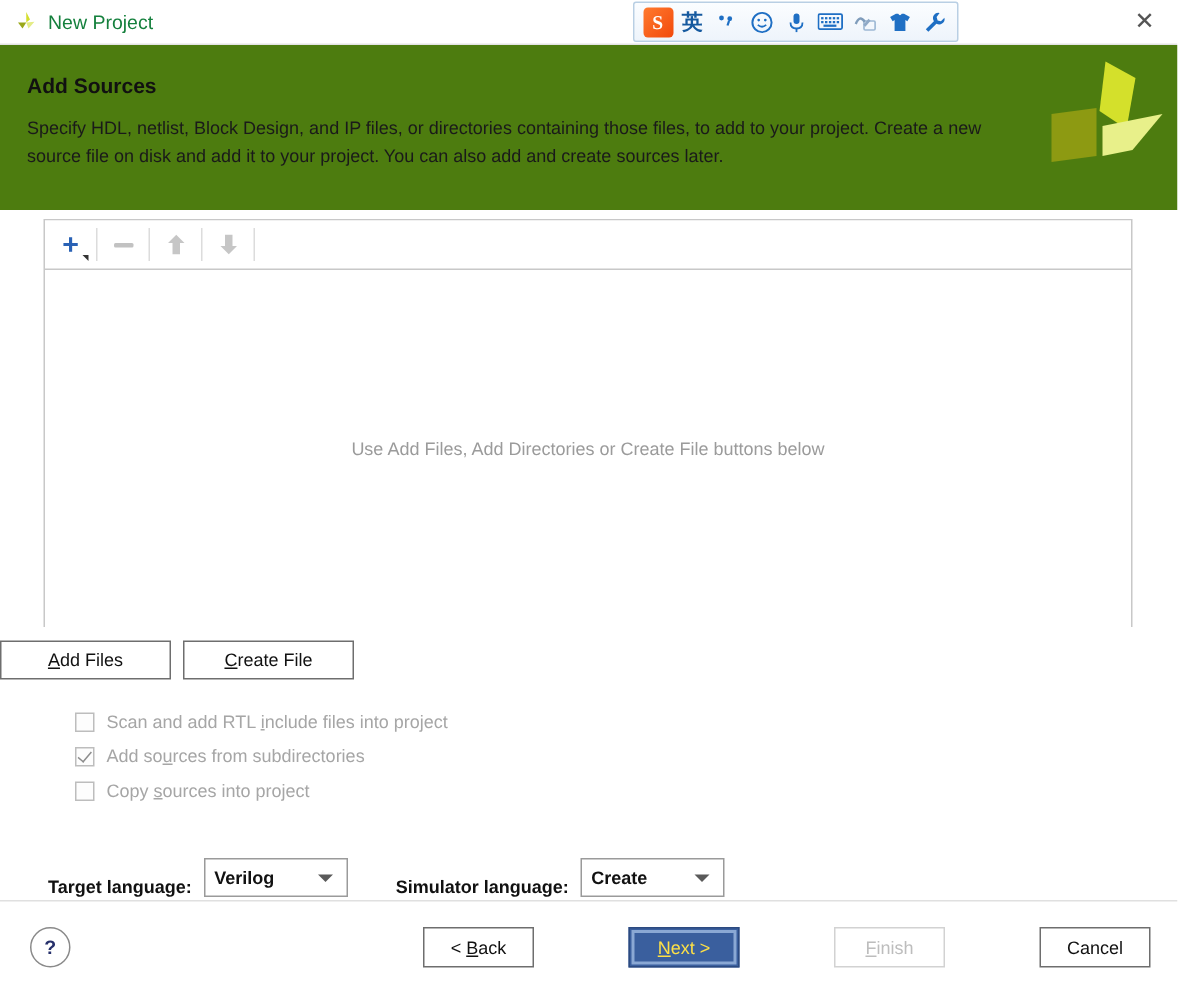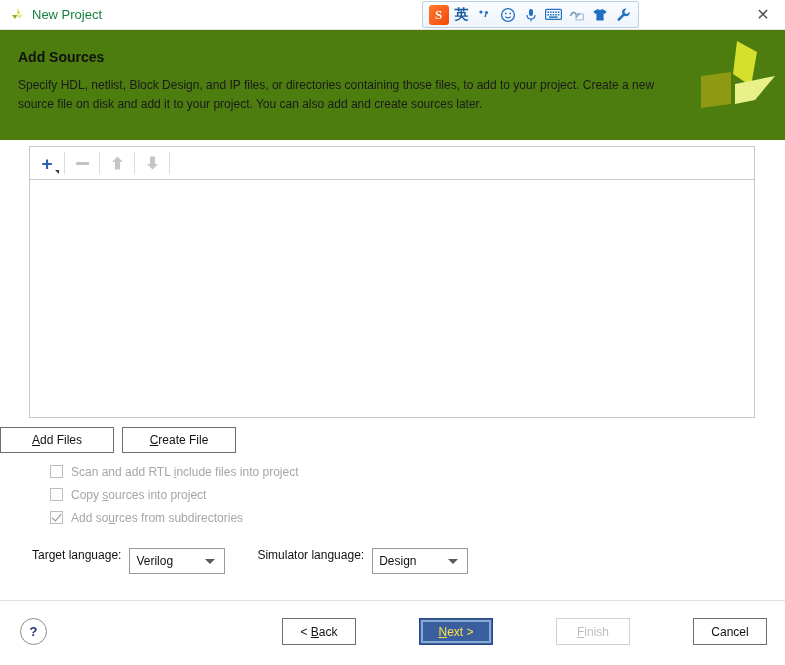--- a/index.html
+++ b/index.html
@@ -182,21 +182,21 @@
   .btn-add-dirs { width: 122px; }
   .btn-create-file { width: 114px; }
 
   
   .checks {
     position: absolute;
     left: 30px; top: 465px;
   }
   .check-row {
     display: flex;
-    align-items: flex-start;
+    align-items: flex-end;
     height: 23px;
     padding-left: 20px;
   }
   .cb {
     width: 13px; height: 13px;
     border: 1px solid #bdbdbd;
     background: #fdfdfd;
     box-sizing: border-box;
     position: relative;
     margin-right: 8px;
@@ -212,23 +212,24 @@
   }
   .check-label {
     font-size: 12px;
     color: #a6a6a6;
   }
   .u { text-decoration: underline; }
 
   
   .lang-row {
     position: absolute;
-    left: 32px; top: 548px;
-    display: flex;
-    align-items: flex-start;
+    left: 32px; top: 572px;
+    display: flex;
+    align-items: flex-end;
+    font-weight: bold;
   }
   .lang-label {
     font-size: 12px;
     color: #111;
     margin-right: 8px;
   }
   .select {
     border: 1px solid #9a9a9a;
     background: #ffffff;
     height: 26px;
@@ -412,56 +413,59 @@
       </svg>
     </div>
     <div class="tb-sep"></div>
     <div class="tb-btn">
       <svg width="13" height="16" viewBox="0 0 13 16">
         <polygon points="6.5,14.5 12,9 9,9 9,1.5 4,1.5 4,9 1,9" fill="#c6c6c6"></polygon>
       </svg>
     </div>
     <div class="tb-sep"></div>
   </div>
+  <div class="sources-body">
+    <div class="sources-empty">Use Add Files, Add Directories or Create File buttons below</div>
+  </div>
 </div>
 
 <div class="actions-row">
   <div class="btn btn-add-files">
     <span><span class="u">A</span><span>dd Files</span></span>
   </div>
   <div class="btn btn-create-file">
     <span><span class="u">C</span><span>reate File</span></span>
   </div>
 </div>
 
 <div class="checks">
   <div class="check-row">
     <span class="cb"></span>
     <span class="check-label"><span>Scan and add RTL </span><span class="u">i</span><span>nclude files into project</span></span>
   </div>
   <div class="check-row">
+    <span class="cb checked"></span>
+    <span class="check-label"><span>Add so</span><span class="u">u</span><span>rces from subdirectories</span></span>
+  </div>
+  <div class="check-row">
     <span class="cb"></span>
     <span class="check-label"><span>Copy </span><span class="u">s</span><span>ources into project</span></span>
-  </div>
-  <div class="check-row">
-    <span class="cb checked"></span>
-    <span class="check-label"><span>Add so</span><span class="u">u</span><span>rces from subdirectories</span></span>
   </div>
 </div>
 
 <div class="lang-row">
   <span class="lang-label">Target language:</span>
   <div class="select">
     <span>Verilog</span>
     <span class="caret"></span>
   </div>
   <span class="gap-lang"></span>
   <span class="lang-label">Simulator language:</span>
   <div class="select">
-    <span>Design</span>
+    <span>Create</span>
     <span class="caret"></span>
   </div>
 </div>
 
 <div class="footer-sep"></div>
 <div class="help-btn">?</div>
 <div class="footer-buttons">
   <div class="fbtn">
     <span><span>&lt; </span><span class="u">B</span><span>ack</span></span>
   </div>

